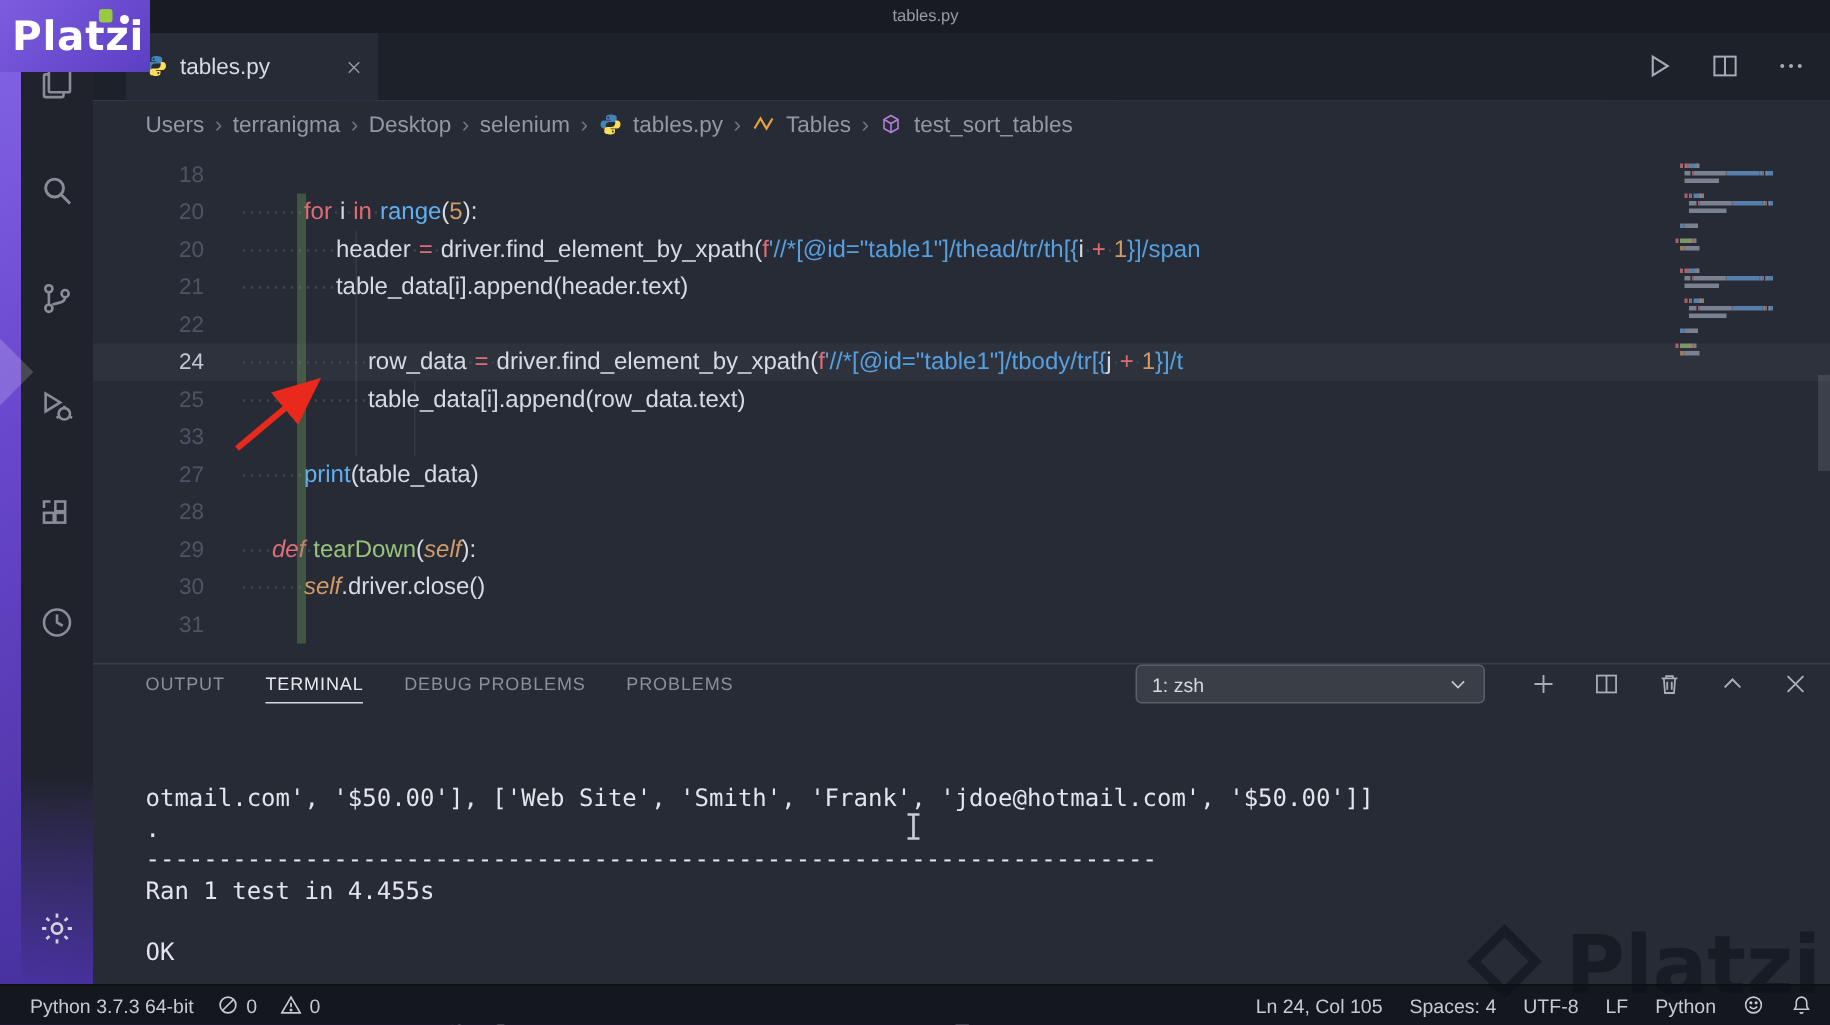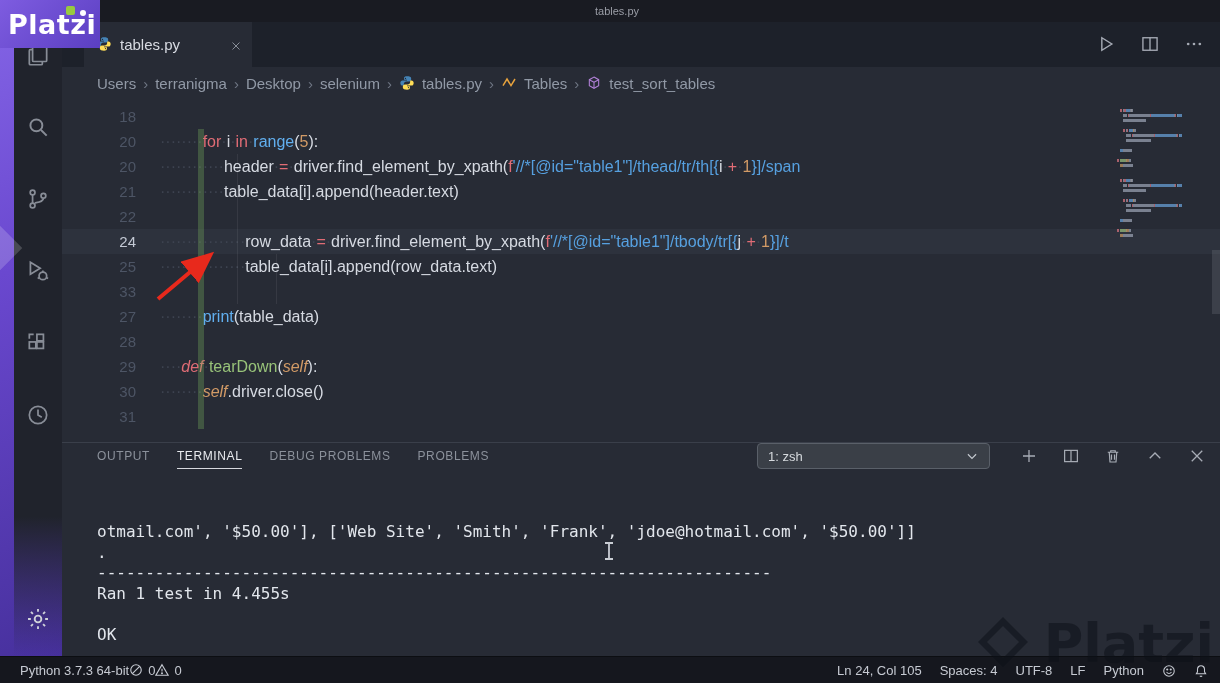--- a/index.html
+++ b/index.html
@@ -70,22 +70,22 @@
   .panel-right{margin-left:auto;display:flex;align-items:center;gap:24px;color:#a8adb6;}
   .shell-select{width:233px;height:26px;background:#3a3f47;border:1px solid #5a6069;border-radius:4px;display:flex;align-items:center;padding:0 10px;color:#d6dade;font-size:13px;margin-right:6px;box-sizing:border-box;}
   .shell-select .chev{margin-left:auto;width:14px;height:14px;color:#c4c8cf;}
   .shell-select .chev svg{width:100%;height:100%;}
   .panel-icon{width:18px;height:18px;}
   .panel-icon svg{width:100%;height:100%;}
   .terminal{flex:1;padding:12px 0 0 35px;font-family:"DejaVu Sans Mono","Liberation Mono",monospace;font-size:16px;line-height:20.5px;color:#e2e6ec;white-space:pre;}
   .cursor-block{display:inline-block;width:9px;height:17px;background:#ced3db;vertical-align:-3px;margin-left:1px;}
   
   .statusbar{height:27px;background:#15171e;border-top:1px solid #0c0e12;display:flex;align-items:center;padding:0 12px 0 20px;color:#c6cad2;font-size:13px;position:relative;z-index:10;box-sizing:border-box;}
-  .sb-left{display:flex;align-items:center;justify-content:center;}
-  .sb-right{margin-left:auto;display:flex;gap:18px;align-items:flex-end;}
+  .sb-left{display:flex;gap:16px;align-items:center;justify-content:center;}
+  .sb-right{margin-left:auto;display:flex;gap:18px;align-items:flex-start;}
   .sb-item{display:flex;align-items:center;gap:5px;}
   .sb-icon{width:14px;height:14px;display:inline-block;}
   .sb-icon svg{width:100%;height:100%;}
   
   .logo-block{position:absolute;left:0;top:0;width:100px;height:48px;background:linear-gradient(135deg,#7e5ce0,#5b3fc2);z-index:20;display:flex;align-items:center;padding-left:8px;box-sizing:border-box;}
   .logo-text{color:#fff;font-size:27px;font-weight:bold;letter-spacing:.5px;font-family:"DejaVu Sans",sans-serif;}
   .logo-dot-green{position:absolute;left:66px;top:6px;width:9px;height:9px;background:var(--platzi-green,#98ca3f);border-radius:2px;}
   .logo-dot-white{position:absolute;left:80px;top:10px;width:6px;height:6px;background:#fff;border-radius:50%;}
   .diamond-deco{position:absolute;left:-26px;top:228px;width:40px;height:40px;transform:rotate(45deg);background:rgba(255,255,255,0.18);z-index:5;}
   

